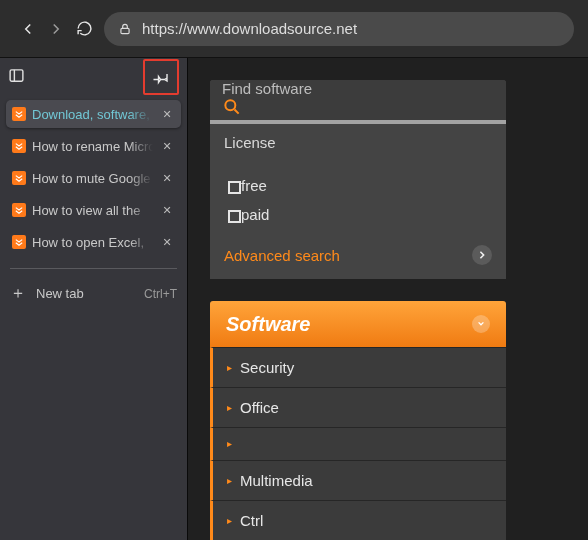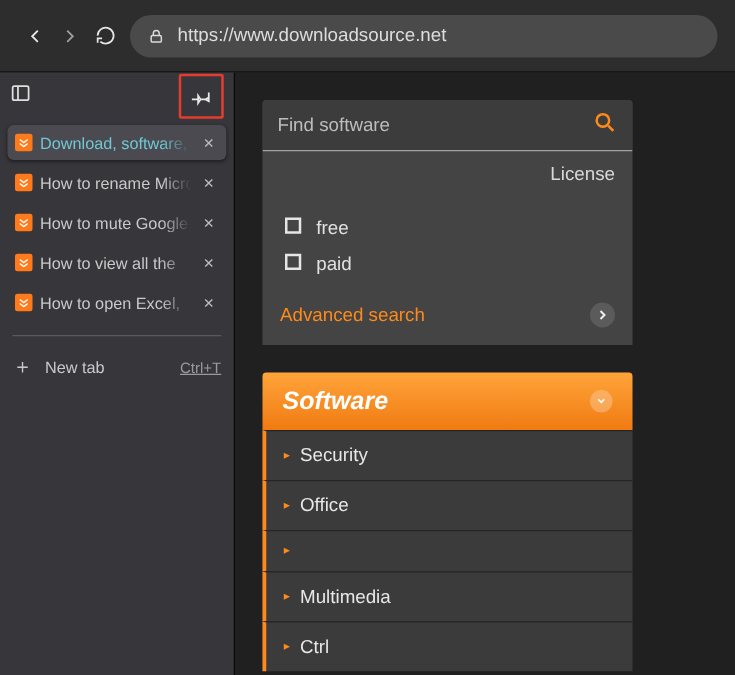--- a/index.html
+++ b/index.html
@@ -105,57 +105,57 @@
   .divider { height:1px;background:#5a5a5e;margin:8px 10px; }
 
   .newtab {
     display:flex;align-items:center;
     padding:6px 10px;
     font-size:13px;
     color:#c9c9c9;
     justify-content:flex-start;
     gap:10px;
   }
-  .newtab .shortcut { margin-left:auto; font-size:12px;color:#9a9a9a;text-decoration:underline; }
+  .newtab .shortcut { margin-left:auto; font-size:12px;color:#9a9a9a; }
 
   
   .content {
     flex:1;
     background:#202020;
     overflow:hidden;
     padding: 22px 0 0 22px;
   }
 
   .search-card {
     background:#444444;
     width: 296px;
     border-radius:3px 3px 0 0;
     overflow:hidden;
   }
   .search-input-row{
     background:#3c3c3c;
-    display:flex;align-items:center;
+    display:flex;
     padding:0 12px;
     height:40px;
+    flex-direction:column;
   }
   .search-input-row input{
     flex:1;background:transparent;border:none;outline:none;
     color:#cfcfcf;font-size:15px;
   }
   .search-input-row input::placeholder{color:#bdbdbd;}
   .mag { color:#ff8a1a; }
   .lic-head{
     padding:10px 14px;
     font-size:15px;
     color:#d9d9d9;
-    border-top:1px solid #a3a3a3;
-    text-align:right;
+    border-top:4px solid #a3a3a3;
   }
   .chk-row{
-    display:flex;align-items:flex-start;gap:12px;
+    display:flex;align-items:flex-end;gap:0;
     padding:6px 18px;font-size:15px;color:#e2e2e2;
   }
   .chk { width:13px;height:13px;border:2px solid #e6e6e6;background:#444; }
   .adv-row{
     padding:16px 14px 14px 14px;
     display:flex;align-items:center;justify-content:space-between;
   }
   .adv-row a{
     color:#ff8a1a;font-weight:400;text-decoration:none;font-size:15px;
   }

